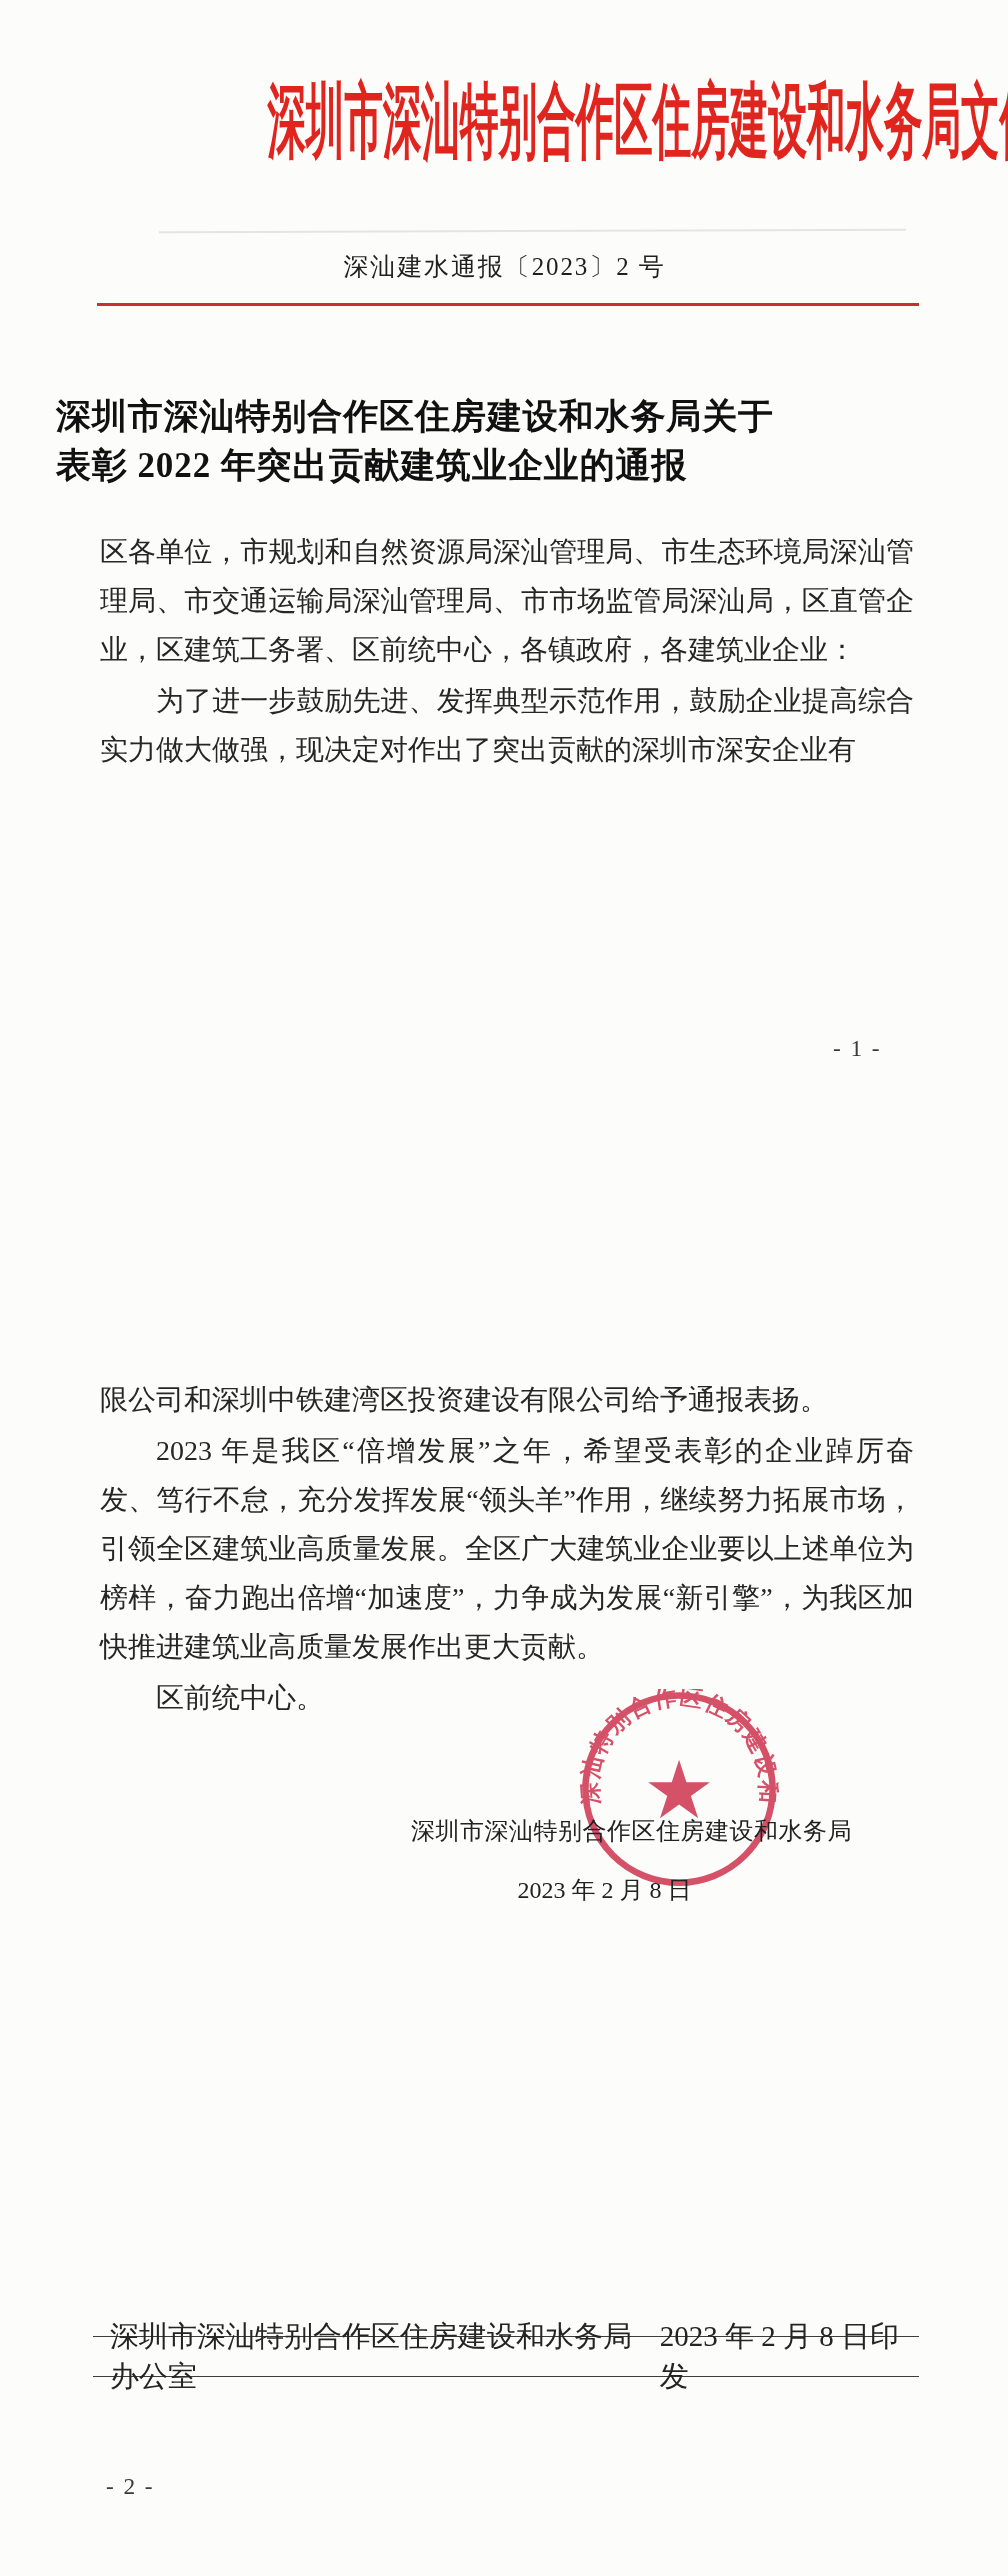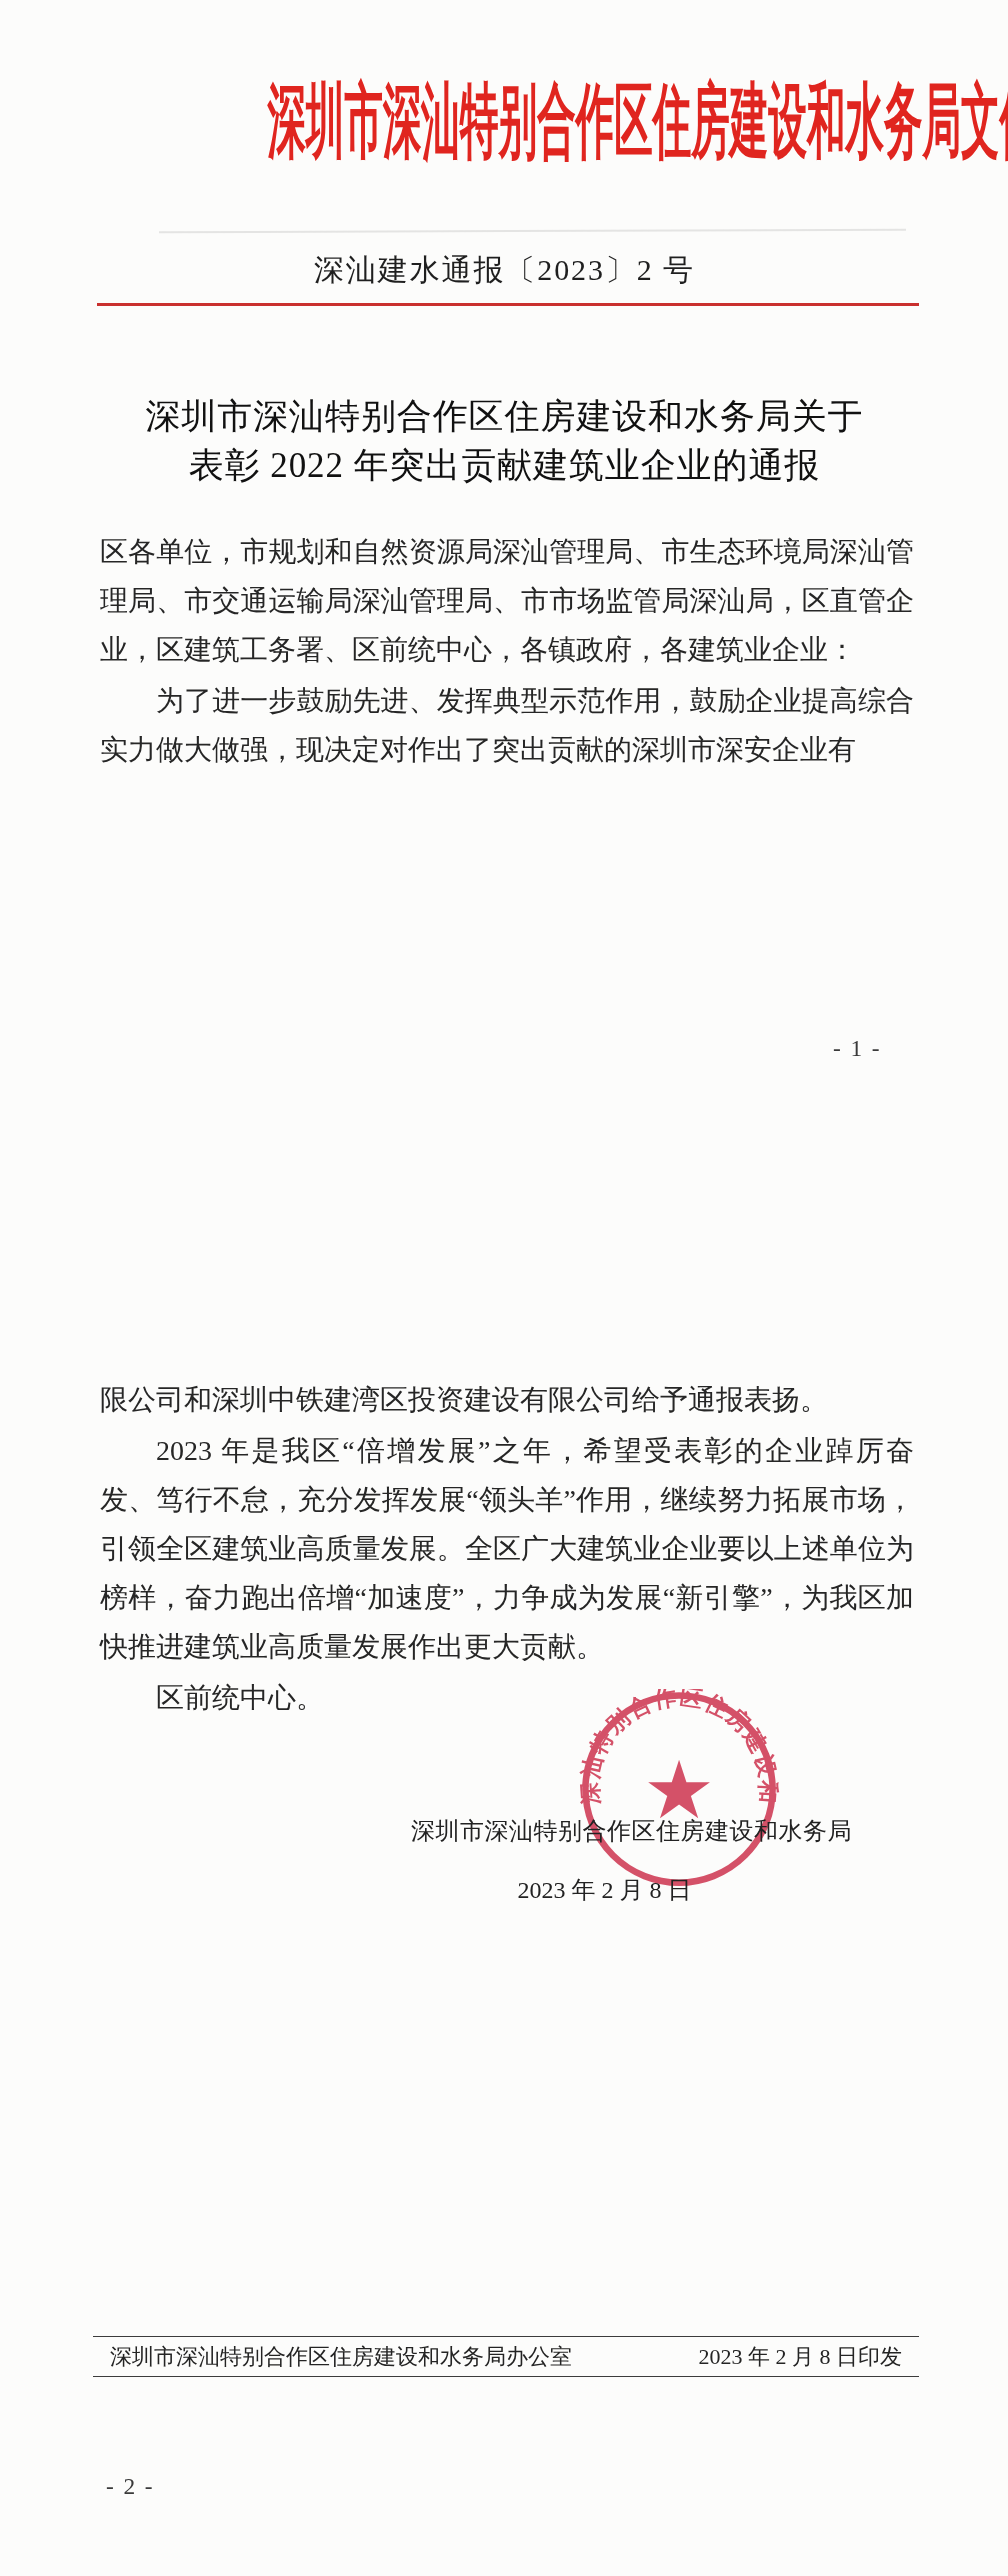--- a/index.html
+++ b/index.html
@@ -19,37 +19,37 @@
     font-size:82px;font-weight:bold;
     color:#e0251f;
     text-align:center;white-space:nowrap;
     transform:scaleX(0.47);
     transform-origin:50% 50%;
     letter-spacing:0;
   }
   .doc-number{
     position:absolute;top:250px;left:0;right:0;
     text-align:center;
-    font-size:30px;letter-spacing:1.9px;
+    font-size:25px;letter-spacing:1.9px;
     color:#1f1f1f;
   }
   .red-rule{
     position:absolute;top:303px;left:97px;width:822px;height:2.8px;
     background:#c9302e;
   }
   .artifact-line{
     position:absolute;top:230px;left:159px;width:747px;height:1.9px;
     background:rgba(120,120,120,0.18);
     transform:rotate(-0.2deg);
   }
   .doc-title{
     position:absolute;top:392px;left:56px;right:56px;
     margin:0;
-    font-size:35px;font-weight:normal;line-height:49px;
-    text-align:center;color:#111;
+    font-size:35px;font-weight:bold;line-height:49px;
+    color:#111;
     letter-spacing:0.9px;
   }
   .body{
     position:absolute;left:98px;width:818px;
     font-size:28px;line-height:49px;
     text-align:justify;
     color:#262626;
   }
   .body p{margin:2px;}
   .body p.indent{text-indent:2em;}
@@ -84,21 +84,21 @@
   .seal-text{fill:#d23a55;font-size:24px;font-weight:bold;letter-spacing:2px;
     font-family:"Liberation Serif","DejaVu Serif",serif;}
   .seal-star{fill:#d23a55;font-size:86px;text-anchor:middle;
     font-family:"DejaVu Sans",sans-serif;}
   .footer{
     position:absolute;top:2336px;left:93px;width:826px;height:41px;
     border-top:1.9px solid #3c3c3c;
     border-bottom:1.9px solid #3c3c3c;
     display:flex;align-items:center;justify-content:space-between;
     padding:0 17px;box-sizing:border-box;
-    font-size:22px;color:#242424;
+    font-size:29px;color:#242424;
   }
   .pagenum2{top:2473px;left:106px;}
 </style>
 </head>
 <body>
 
 <div class="canvas">
 
   <h1 class="letterhead">深圳市深汕特别合作区住房建设和水务局文件</h1>
 

